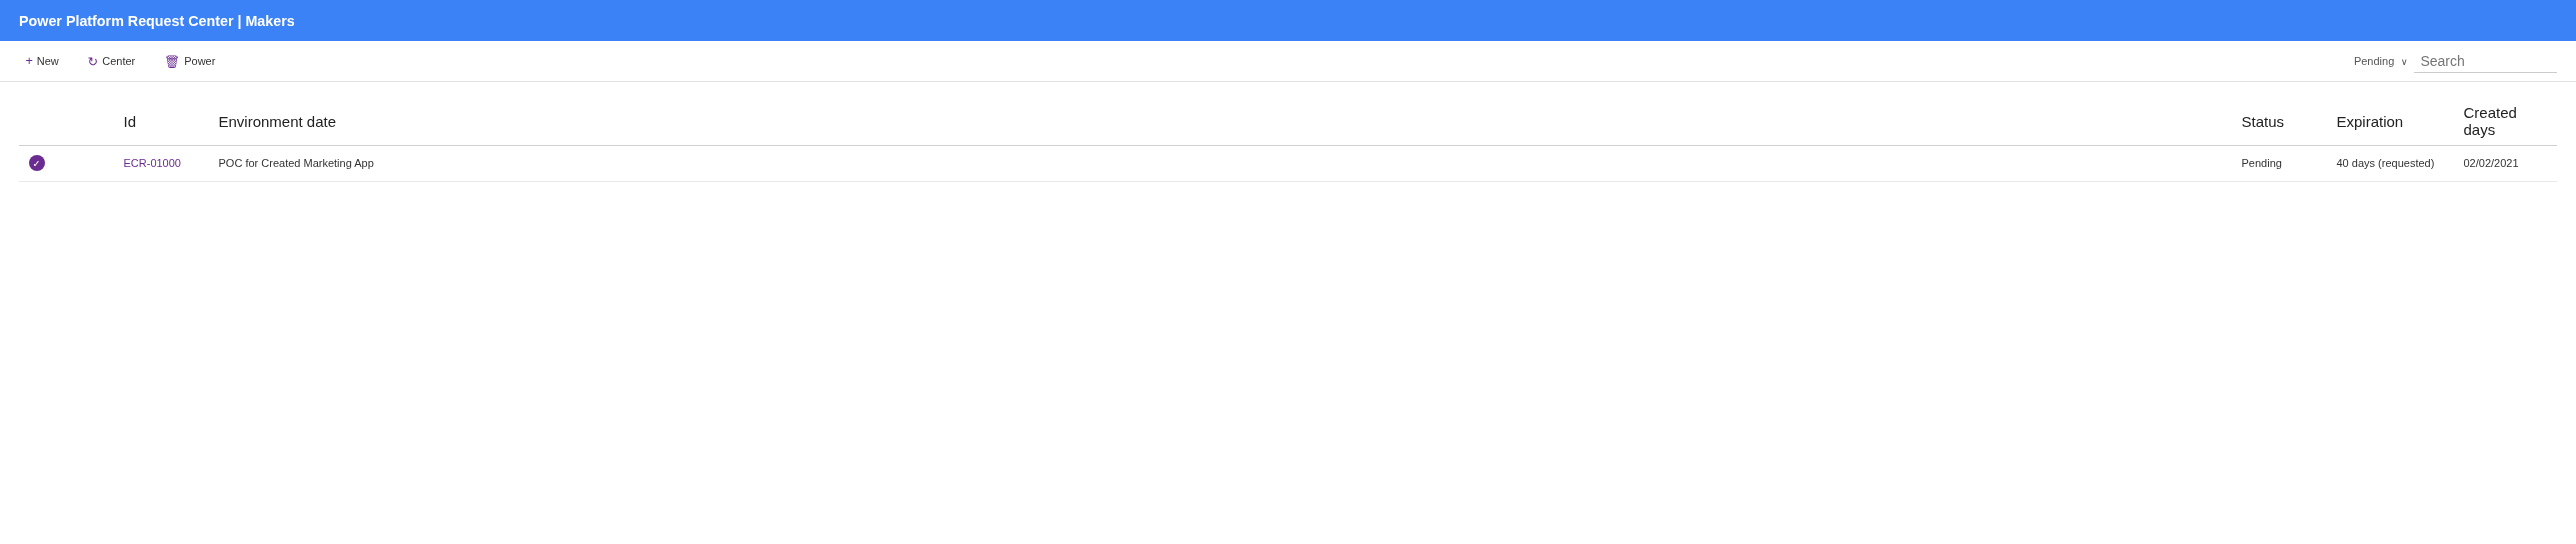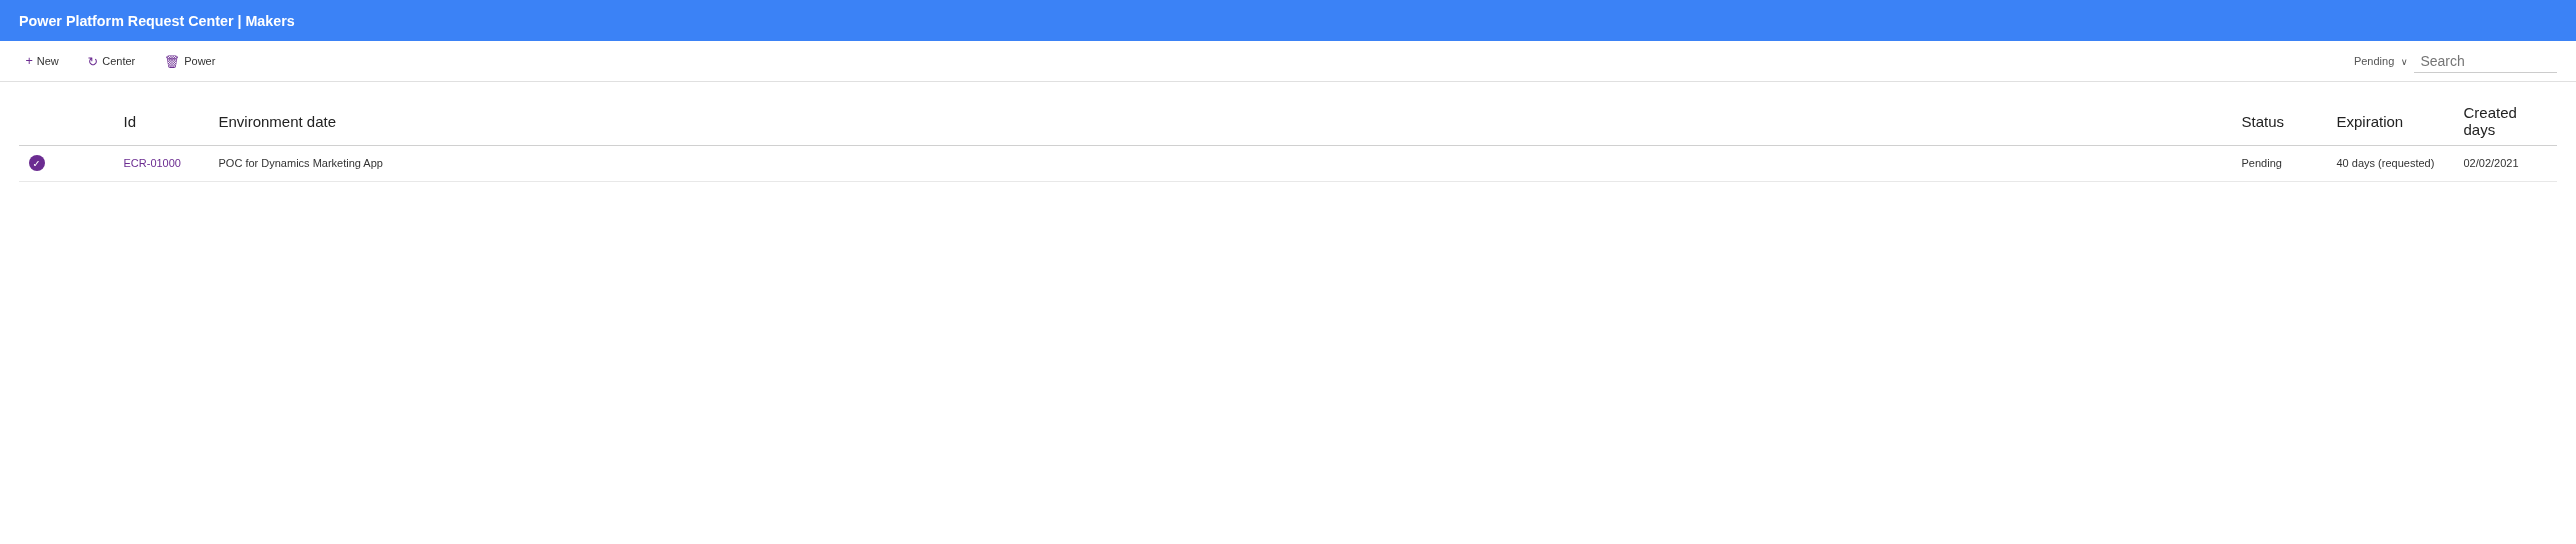--- a/index.html
+++ b/index.html
@@ -194,21 +194,21 @@
     <tbody>
       <tr class="table-row">
         <td>
           <div class="check-circle">
             <span>✓</span>
           </div>
         </td>
         <td>
           <a class="ecr-link">ECR-01000</a>
         </td>
-        <td>POC for Dynamics Marketing App</td>
+        <td>POC for Created Marketing App</td>
         <td>Pending</td>
         <td>40 days (requested)</td>
         <td>02/02/2021</td>
       </tr>
     </tbody>
   </table>
 </div>
 
 
 </body></html>

